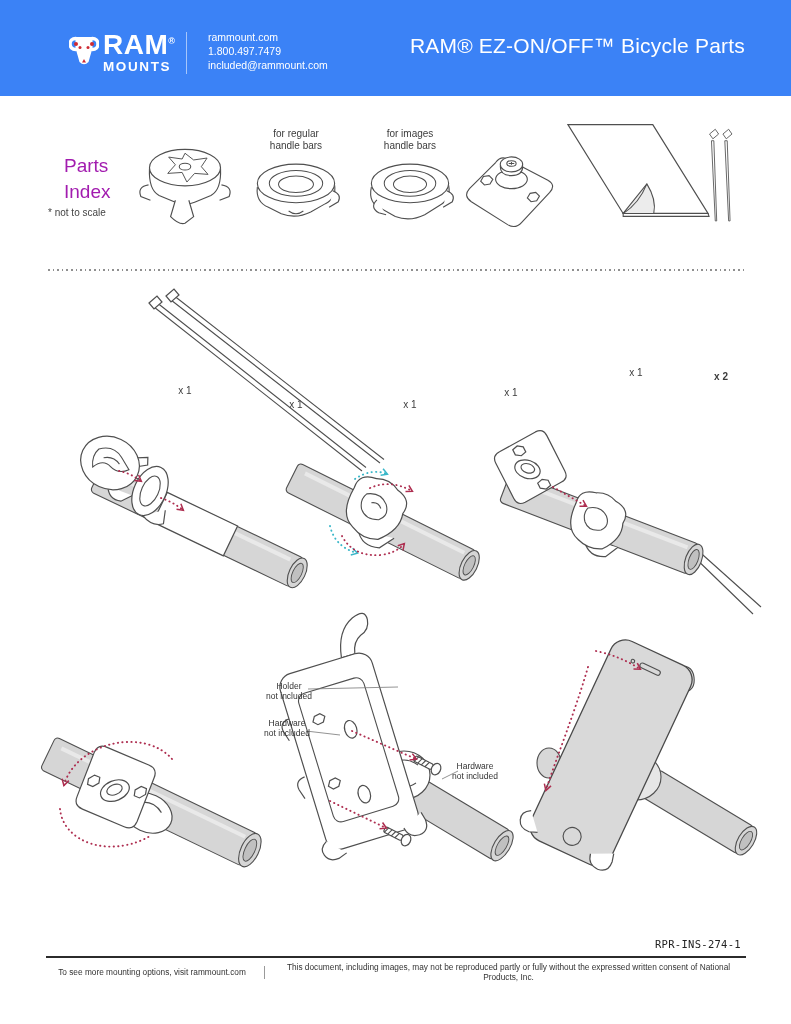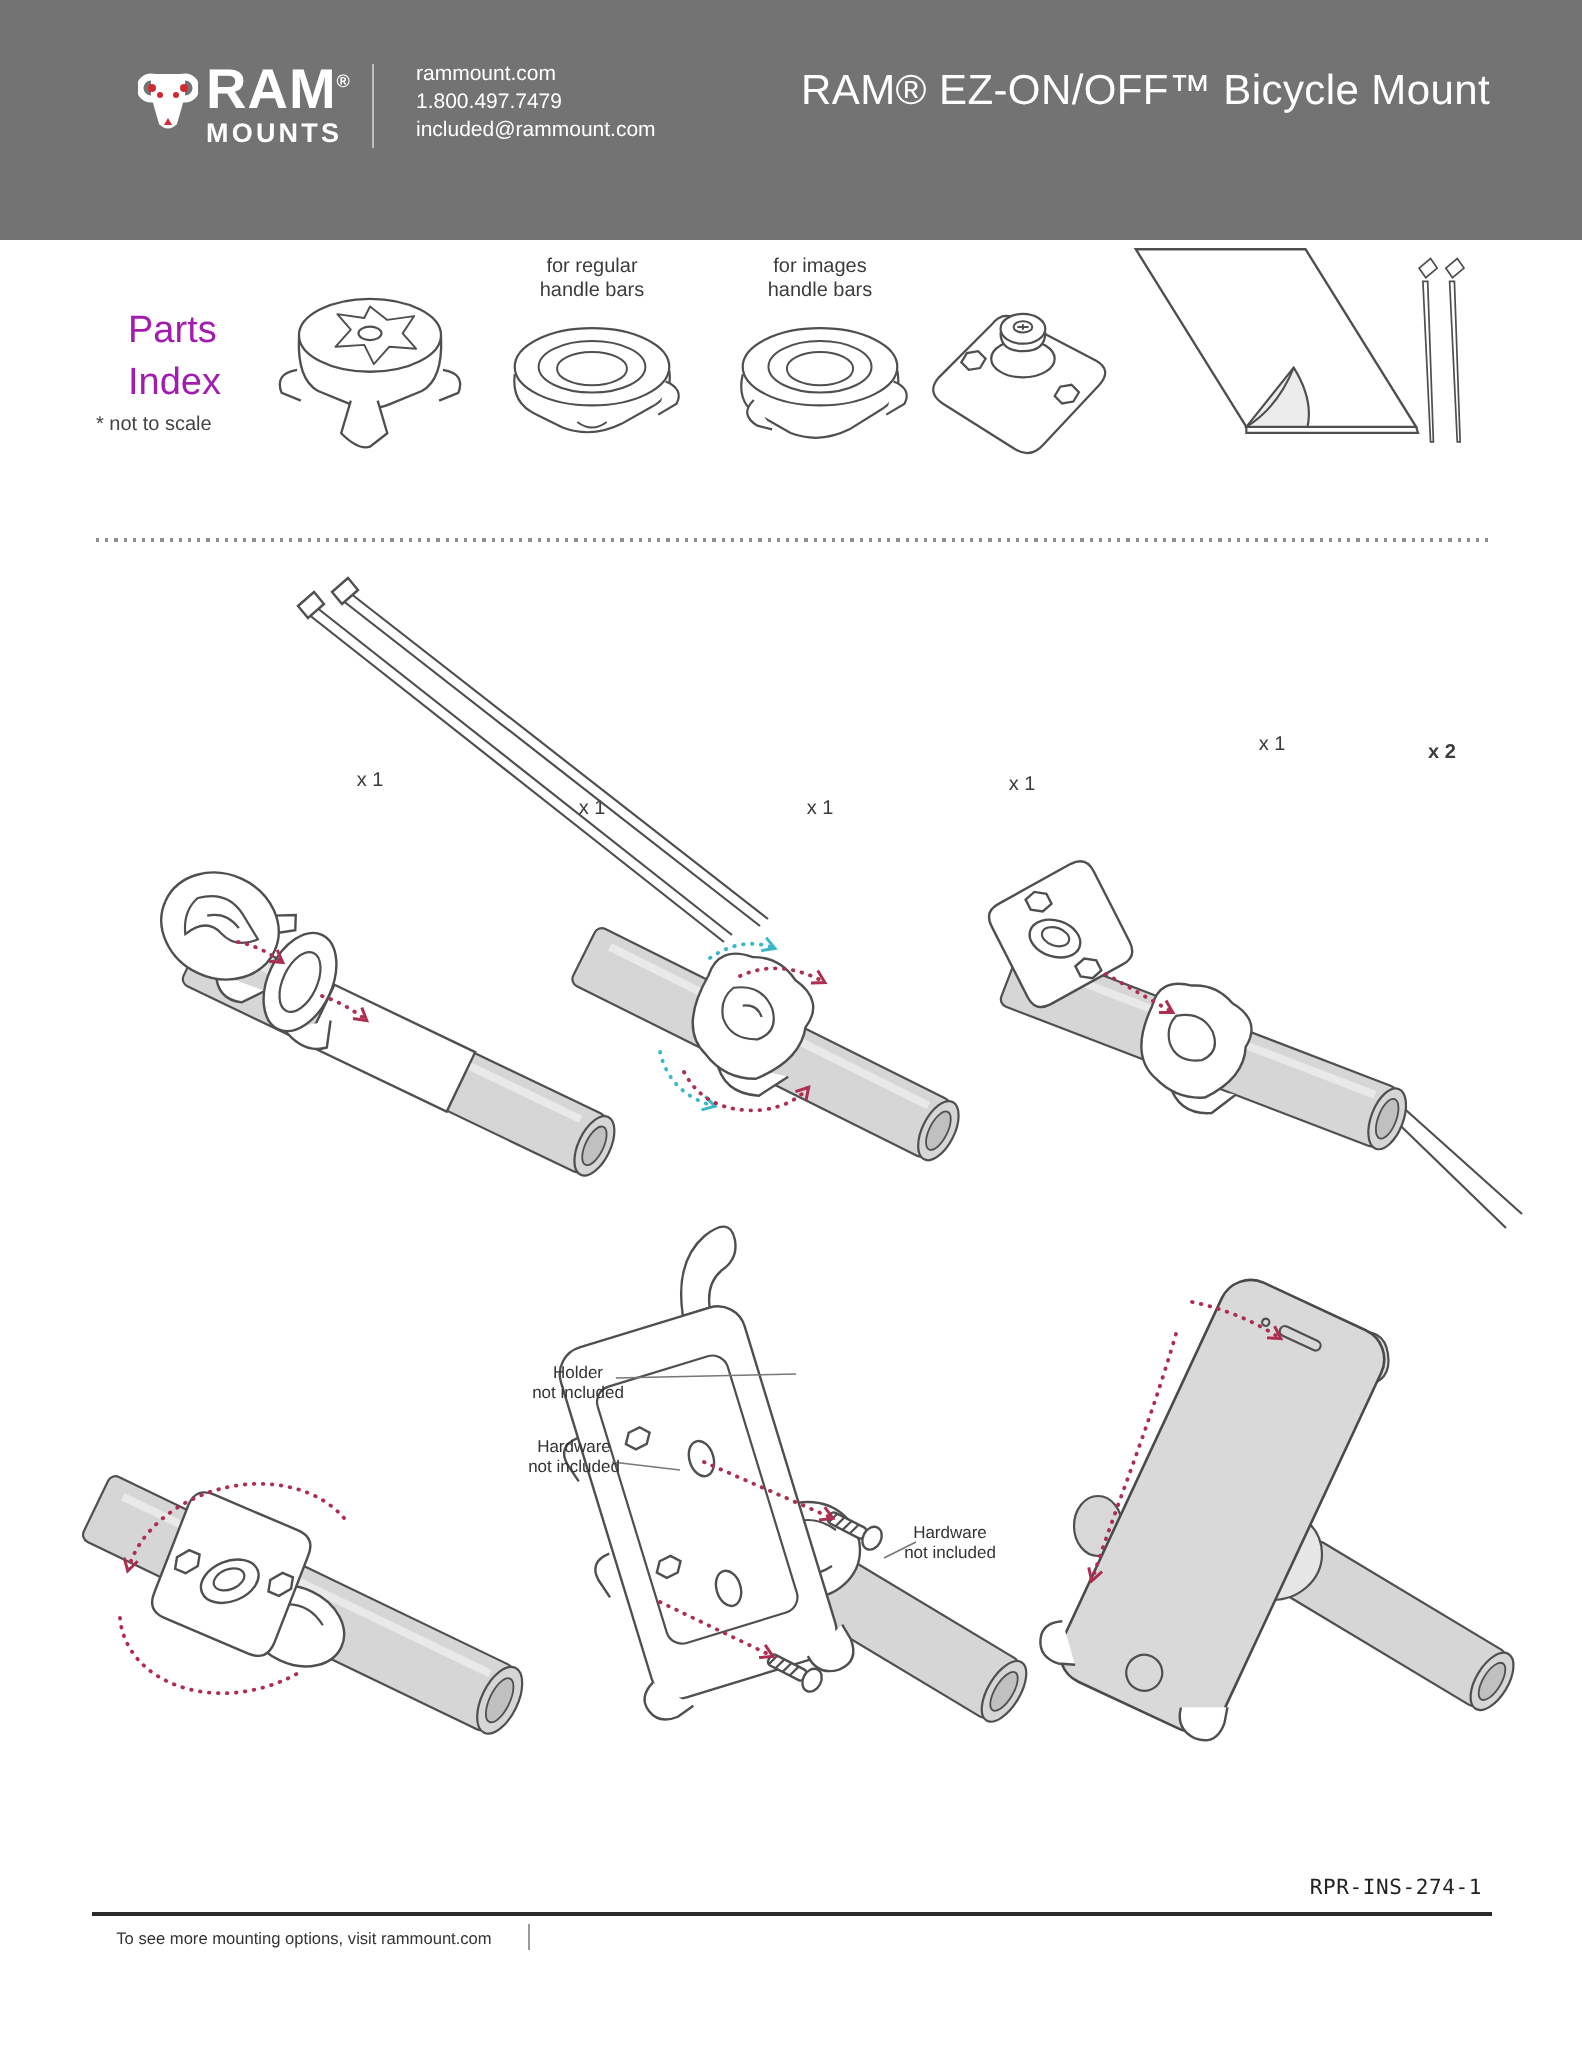--- a/index.html
+++ b/index.html
@@ -1,19 +1,19 @@
 <!DOCTYPE html>
 <html><head>
 <meta charset="utf-8">
 <style>
   html,body{margin:0;padding:0;background:#888;}
   .page{position:relative;width:791px;height:1024px;background:#fff;overflow:hidden;
         font-family:"Liberation Sans",sans-serif;margin:0 auto;}
   
-  .hdr{position:absolute;left:0;top:0;width:791px;height:120px;background:#737373;}
+  .hdr{position:absolute;left:0;top:0;width:791px;height:96px;background:#3b82f6;}
   .brand{position:absolute;left:69px;top:31px;display:flex;align-items:flex-start;}
   .brand-text{margin-left:4px;color:#fff;line-height:1;}
   .brand-ram{font-size:28px;font-weight:bold;letter-spacing:.5px;}
   .brand-ram .reg{font-size:9px;vertical-align:super;}
   .brand-mounts{font-size:13.5px;font-weight:bold;letter-spacing:1.6px;margin-top:1px;}
   .hdr-div{position:absolute;left:186px;top:32px;width:1px;height:42px;background:rgba(255,255,255,.55);}
   .contact{position:absolute;left:208px;top:30px;color:#fff;font-size:10.5px;line-height:14px;}
   .hdr-title{position:absolute;right:46px;top:34px;color:#fff;font-size:21px;font-weight:400;letter-spacing:.2px;margin:0;}
   
   .pi-head{position:absolute;left:64px;top:153px;font-size:19px;color:#a21caf;line-height:26px;}
@@ -62,21 +62,21 @@
         <div class="brand-ram"><span>RAM</span><span class="reg">®</span></div>
         <div class="brand-mounts">MOUNTS</div>
       </div>
     </div>
     <div class="hdr-div"></div>
     <div class="contact">
       <div>rammount.com</div>
       <div>1.800.497.7479</div>
       <div>included@rammount.com</div>
     </div>
-    <h1 class="hdr-title">RAM® EZ-ON/OFF™ Bicycle Mount</h1>
+    <h1 class="hdr-title">RAM® EZ-ON/OFF™ Bicycle Parts</h1>
   </div>
 
   <div class="pi-head">
     <div>Parts</div>
     <div>Index</div>
   </div>
   <div class="pi-note">* not to scale</div>
 
   <div class="part" style="left:137px;top:138px;width:96px;">
     <svg width="96" height="90" viewBox="0 0 100 92">
@@ -336,15 +336,16 @@
   <div class="dlabel" style="left:438px;top:761px;">
     <div>Hardware</div>
     <div>not included</div>
   </div>
 
   <div class="doc-num">RPR-INS-274-1</div>
   <div class="f-line"></div>
   <div class="f-row">
     <span class="f-left">To see more mounting options, visit rammount.com</span>
     <span class="f-div"></span>
+    <span class="f-right">This document, including images, may not be reproduced partly or fully without the expressed written consent of National Products, Inc.</span>
   </div>
 
 </div>
 
 </body></html>

